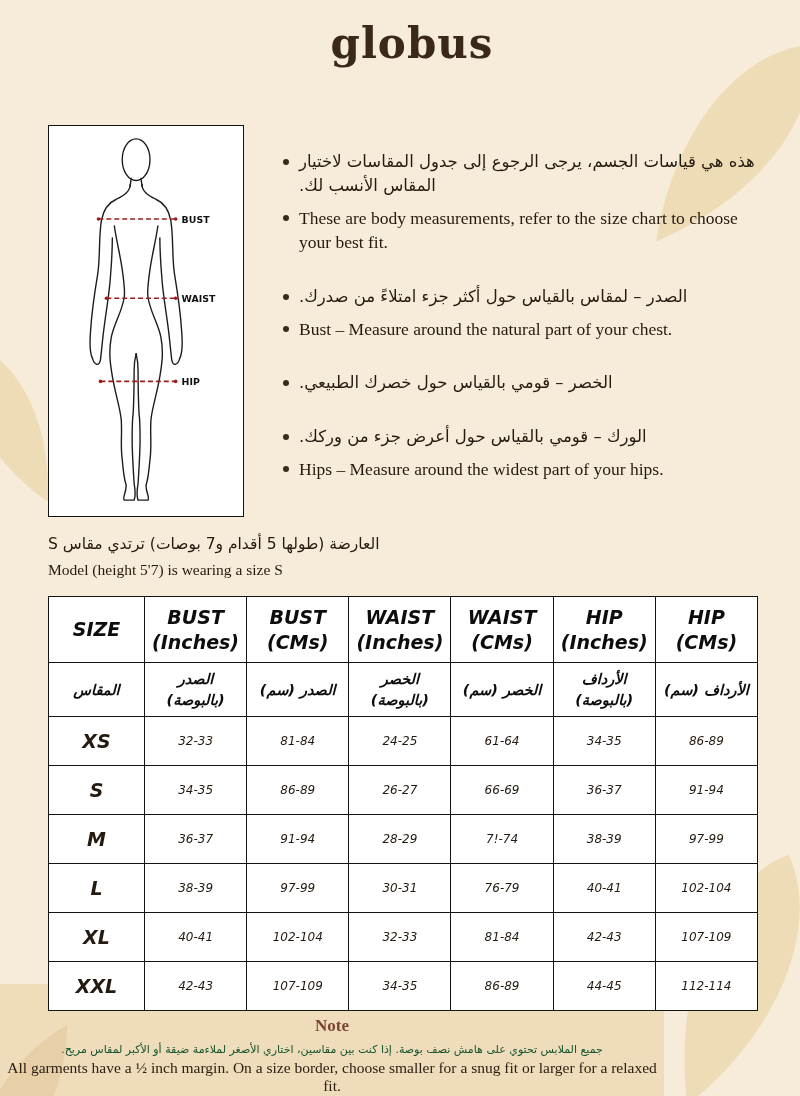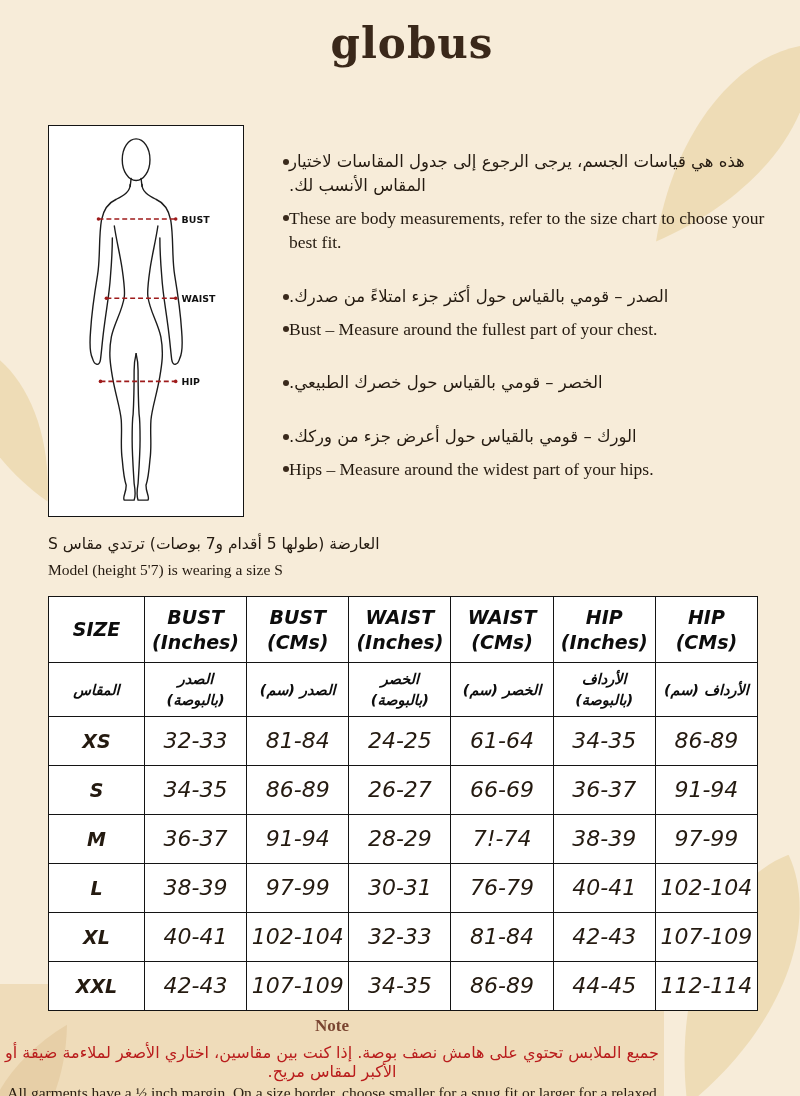--- a/index.html
+++ b/index.html
@@ -18,42 +18,42 @@
 
   .figure-box{position:absolute;left:48px;top:125px;width:196px;height:392px;background:#fff;border:1.6px solid var(--border);z-index:2;}
   .figure-box svg{display:block;width:100%;height:100%;}
   .sil{fill:none;stroke:#1c1c1c;stroke-width:1.4;stroke-linecap:round;}
   .mline{stroke:var(--line);stroke-width:1.6;stroke-dasharray:5 3;}
   .mdot{fill:var(--line);}
   .mlabel{font-family:"DejaVu Sans",sans-serif;font-size:9.5px;font-weight:bold;fill:#111;}
 
   .instructions{position:absolute;left:283px;top:150px;width:482px;z-index:2;}
   .group{margin-bottom:30px;}
-  .row{display:flex;margin-bottom:8px;}
+  .row{display:flex;gap:10px;margin-bottom:8px;}
   .dot{width:6px;height:6px;border-radius:50%;background:#3a2a1c;margin-top:9px;flex:none;}
   .ar-text{font-family:"DejaVu Sans",sans-serif;font-size:16.5px;line-height:1.45;color:var(--ink);direction:rtl;text-align:left;}
   .en-text{font-family:"Liberation Serif","DejaVu Serif",serif;font-size:17.5px;line-height:1.4;color:var(--ink);}
 
   .model-note{position:absolute;left:48px;top:533px;z-index:2;}
   .model-note .ar-text{font-size:15.5px;margin-bottom:4px;}
   .model-note .en-text{font-size:15.5px;}
 
   table.size-table{position:absolute;left:48px;top:596px;width:710px;border-collapse:collapse;table-layout:fixed;background:#fff;z-index:2;font-style:italic;}
   table.size-table col.size-col{width:96px;}
   table.size-table th,table.size-table td{border:1.6px solid var(--border);text-align:center;vertical-align:middle;background:#fff;}
   th.h-en{font-family:"DejaVu Sans",sans-serif;font-weight:bold;font-size:19px;color:#0d0d0d;padding:8px 2px;line-height:1.3;}
   th.h-ar{font-family:"DejaVu Sans",sans-serif;font-weight:bold;font-size:14.5px;color:#0d0d0d;padding:6px 3px;line-height:1.4;}
   td.c-size{font-weight:bold;font-size:19px;padding:13px 4px;}
-  td.c-val{font-size:22px;padding:7px 4px;}
+  td.c-val{font-size:12px;padding:7px 4px;}
 
   .note-band{position:absolute;left:0;top:984px;width:664px;height:112px;background:var(--band);z-index:1;text-align:center;padding-top:9px;overflow:hidden;}
   .note-band .inner{position:relative;z-index:2;}
   .note-title-ar{color:var(--accent);font-weight:bold;font-size:18px;direction:rtl;}
   .note-title-en{color:var(--accent);font-weight:bold;font-size:17px;font-family:"Liberation Serif","DejaVu Serif",serif;margin-top:2px;}
-  .note-body-ar{font-size:16px;color:#b91c1c;direction:rtl;margin-top:7px;}
+  .note-body-ar{font-size:11px;color:#14532d;direction:rtl;margin-top:7px;}
   .note-body-en{font-family:"Liberation Serif","DejaVu Serif",serif;font-size:15.5px;color:#2c2014;margin-top:3px;}
 </style>
 </head>
 <body>
 
 <div class="page">
 
   <svg class="deco" style="left:648px;top:18px;transform:rotate(38deg);" width="170" height="250" viewBox="0 0 100 160">
     <path d="M50 0 C82 30 86 95 50 160 C14 95 18 30 50 0 Z" fill="#eedcb6"></path>
   </svg>
@@ -107,25 +107,25 @@
         <div class="ar-text" dir="rtl">هذه هي قياسات الجسم، يرجى الرجوع إلى جدول المقاسات لاختيار المقاس الأنسب لك.</div>
       </div>
       <div class="row">
         <span class="dot"></span>
         <div class="en-text">These are body measurements, refer to the size chart to choose your best fit.</div>
       </div>
     </div>
     <div class="group">
       <div class="row">
         <span class="dot"></span>
-        <div class="ar-text" dir="rtl">الصدر – قومي بالقياس حول أكثر جزء امتلاءً من صدرك.</div>
-      </div>
-      <div class="row">
-        <span class="dot"></span>
-        <div class="en-text">Bust – Measure around the fullest part of your chest.</div>
+        <div class="ar-text" dir="rtl">الصدر – لمقاس بالقياس حول أكثر جزء امتلاءً من صدرك.</div>
+      </div>
+      <div class="row">
+        <span class="dot"></span>
+        <div class="en-text">Bust – Measure around the natural part of your chest.</div>
       </div>
     </div>
     <div class="group">
       <div class="row">
         <span class="dot"></span>
         <div class="ar-text" dir="rtl">الخصر – قومي بالقياس حول خصرك الطبيعي.</div>
       </div>
     </div>
     <div class="group">
       <div class="row">

